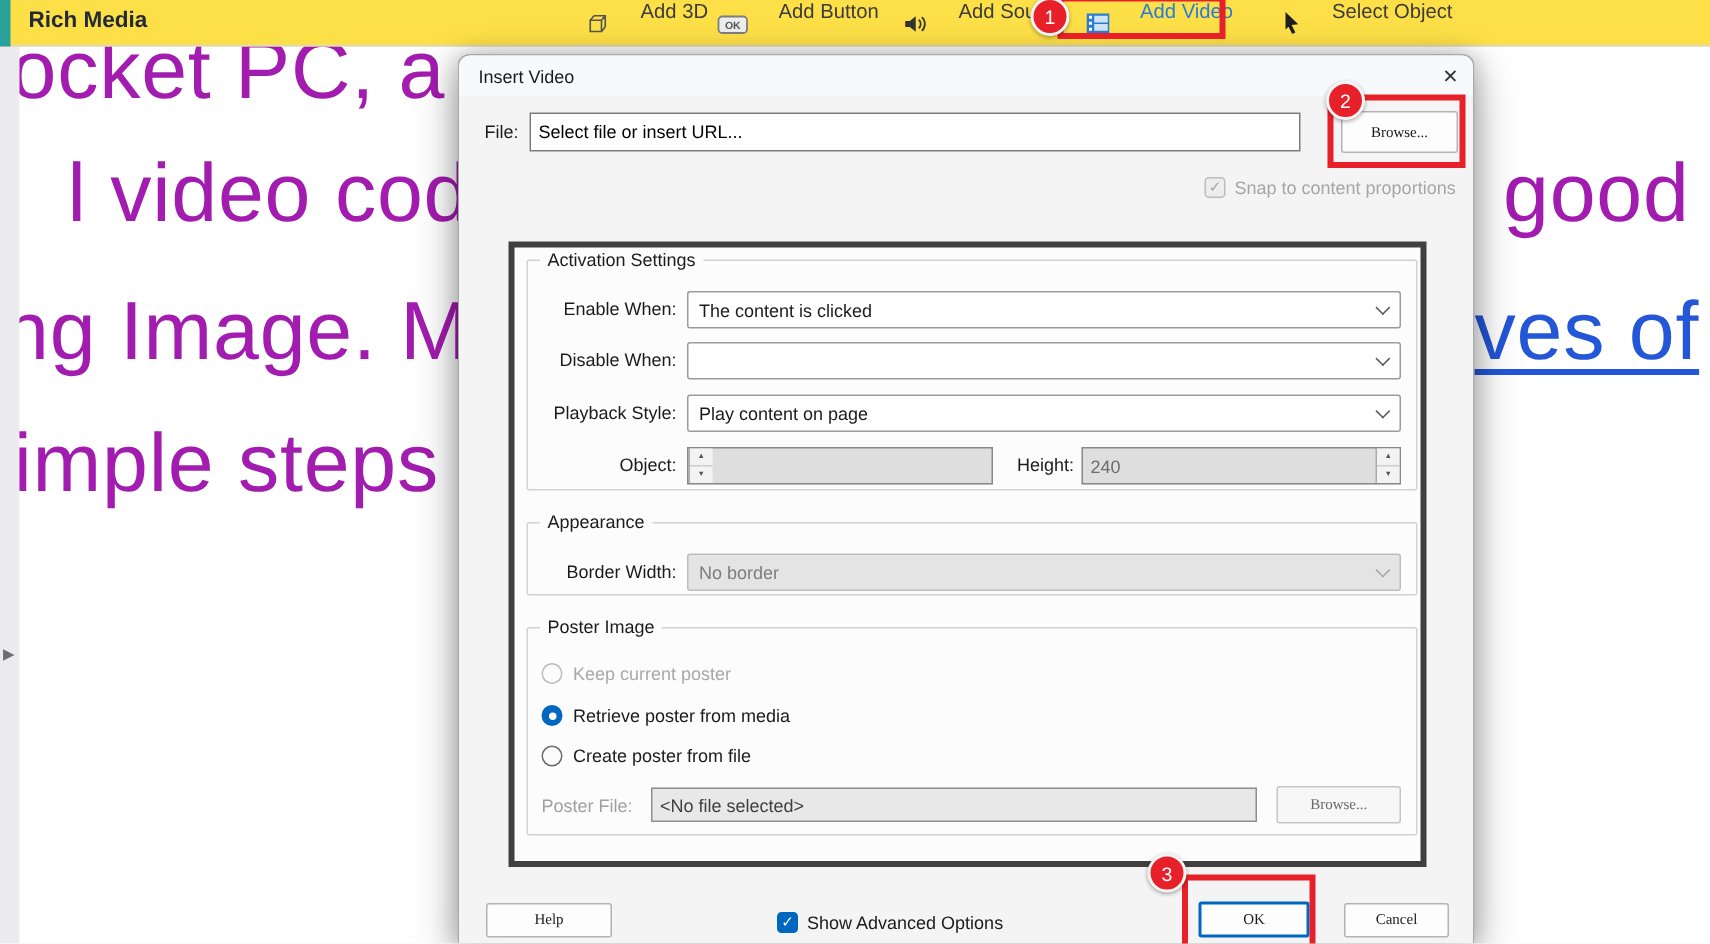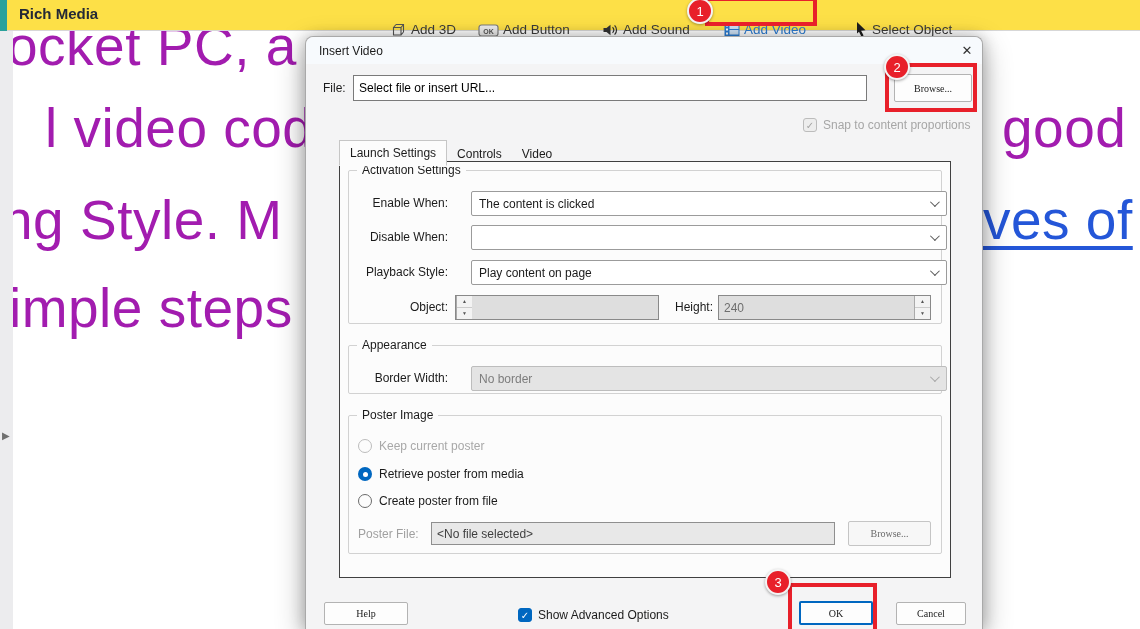--- a/index.html
+++ b/index.html
@@ -18,21 +18,21 @@
             text-decoration:underline; text-decoration-thickness:4px; text-underline-offset:7px; }
 
   .left-strip { position:absolute; left:0; top:31px; width:13px; height:598px; background:#ececee; z-index:2; }
   .collapse-arrow { position:absolute; left:2px; top:430px; font-size:10px; color:#6f6f6f; z-index:3; cursor:pointer; }
 
   
   .toolbar { position:absolute; left:0; top:0; width:1140px; height:31px; background:#fde047;
              border-bottom:1px solid #d7d7d7; z-index:5; }
   .teal-bar { position:absolute; left:0; top:0; width:7px; height:31px; background:#2ba19b; }
   .tb-title { position:absolute; left:19px; top:5px; font-size:15px; font-weight:bold; color:#242936; }
-  .tb-item { position:absolute; top:14px; height:31px; display:flex; align-items:center; gap:4px; cursor:pointer; }
+  .tb-item { position:absolute; top:0; height:31px; display:flex; gap:20px; cursor:pointer; }
   .tb-item span.lbl { font-size:13.5px; color:#3c3c3c; }
   .tb-add3d   { left:390px; } .tb-addbtn { left:478px; } .tb-addsnd { left:602px; }
   .tb-addvid  { left:724px; } .tb-selobj { left:854px; }
   .tb-addvid span.lbl { color:#2b7cd3; }
   .ico { display:inline-flex; align-items:center; }
 
   
   .dialog { position:absolute; left:305px; top:36px; width:678px; height:593px;
             background:#f4f4f5; border:1px solid #a9a9a9; border-bottom:none;
             border-radius:8px 8px 0 0; box-shadow:0 10px 30px rgba(0,0,0,.3), -4px 0 14px rgba(0,0,0,.12), 4px 0 14px rgba(0,0,0,.12);
@@ -55,31 +55,31 @@
   .cb-disabled { background:#ededed; border:1px solid #bcbcbc; color:#a3a3a3; }
   .snap-row .txt { color:#a6a6a6; }
 
   
   .tabs { position:absolute; left:33px; top:103px; display:flex; align-items:flex-end; }
   .tab { font-size:12px; padding:3px 9px 4px; cursor:pointer; color:#1b1b1b; border:1px solid transparent; }
   .tab.active { background:#fcfcfc; border:1px solid #c6c6c6; border-bottom:1px solid #fcfcfc;
                 padding:5px 10px 5px; position:relative; z-index:2; }
 
   .tabpage { position:absolute; left:33px; top:124px; width:612px; height:417px;
-             background:#fcfcfc; border:1px solid #404040; }
+             background:#fcfcfc; border:4px solid #404040; }
 
   .group { position:absolute; border:1px solid #d2d2d2; border-radius:2px; }
   .group-label { position:absolute; top:-8px; left:8px; background:#fcfcfc; padding:0 5px; font-size:12px; }
   .g-activation { left:8px;  top:8px;   width:594px; height:154px; }
   .g-appearance { left:8px;  top:183px; width:594px; height:49px; }
   .g-poster     { left:8px;  top:253px; width:594px; height:139px; }
 
   .fldlbl { position:absolute; width:98px; text-align:right; font-size:12px; color:#1b1b1b; }
   .combo { position:absolute; height:25px; background:#fff; border:1px solid #9b9b9b; border-radius:2px;
-           display:flex; align-items:center; padding:0 24px 0 7px; cursor:pointer; white-space:nowrap; overflow:hidden;margin-left:16px; }
+           display:flex; align-items:center; padding:0 24px 0 7px; cursor:pointer; white-space:nowrap; overflow:hidden; }
   .combo .chev { position:absolute; right:9px; top:8px; width:7px; height:7px;
                  border-right:1.5px solid #5a5a5a; border-bottom:1.5px solid #5a5a5a; transform:rotate(45deg) translateY(-2px); }
   .combo.disabled { background:#e4e4e4; border-color:#bdbdbd; color:#7d7d7d; cursor:default; }
   .combo.disabled .chev { border-color:#a8a8a8; }
 
   .num-wrap { position:absolute; height:25px; border:1px solid #898989; background:#dedede; display:flex; }
   .num-wrap input { flex:1; border:none; background:transparent; color:#6e6e6e;
                     font-family:"Liberation Sans", sans-serif; font-size:12px; padding:0 5px; }
   .spinner { width:16px; border-left:1px solid #aaa; display:flex; flex-direction:column; }
   .spinner div { flex:1; font-size:5px; color:#555; text-align:center; line-height:11px; cursor:pointer; background:#f3f3f3; }
@@ -119,21 +119,21 @@
   .bd-1 { left:687px; top:-2px; }
   .bd-2 { left:884px; top:54px; }
   .bd-3 { left:765px; top:569px; }
 </style>
 </head>
 <body>
 
 <div>
   <div class="doc-frag frag-1">ocket PC, a</div>
   <div class="doc-frag frag-2">l video cod</div>
-  <div class="doc-frag frag-3">ng Style. M</div>
+  <div class="doc-frag frag-3">ng Image. M</div>
   <div class="doc-frag frag-4">imple steps</div>
   <div class="doc-frag frag-5">good</div>
   <div class="doc-frag frag-6">ves of</div>
 </div>
 <div class="left-strip"></div>
 <div class="collapse-arrow">▶</div>
 
 <div class="toolbar">
   <div class="teal-bar"></div>
   <div class="tb-title">Rich Media</div>
@@ -199,25 +199,20 @@
 
   <div class="lbl-file">File:</div>
   <input class="inp inp-file" value="Select file or insert URL..." style="">
   <button class="btn btn-browse-top">Browse...</button>
 
   <div class="snap-row">
     <span class="cb cb-disabled">✓</span>
     <span class="txt">Snap to content proportions</span>
   </div>
 
-  <div class="tabs">
-    <div class="tab active">Launch Settings</div>
-    <div class="tab">Controls</div>
-    <div class="tab">Video</div>
-  </div>
 
   <div class="tabpage">
 
     <div class="group g-activation">
       <div class="group-label">Activation Settings</div>
 
       <div class="fldlbl" style="left:1px; top:25px;">Enable When:</div>
       <div class="combo" style="left:106px; top:20px; width:476px;">
         <span>The content is clicked</span>
         <span class="chev"></span>

